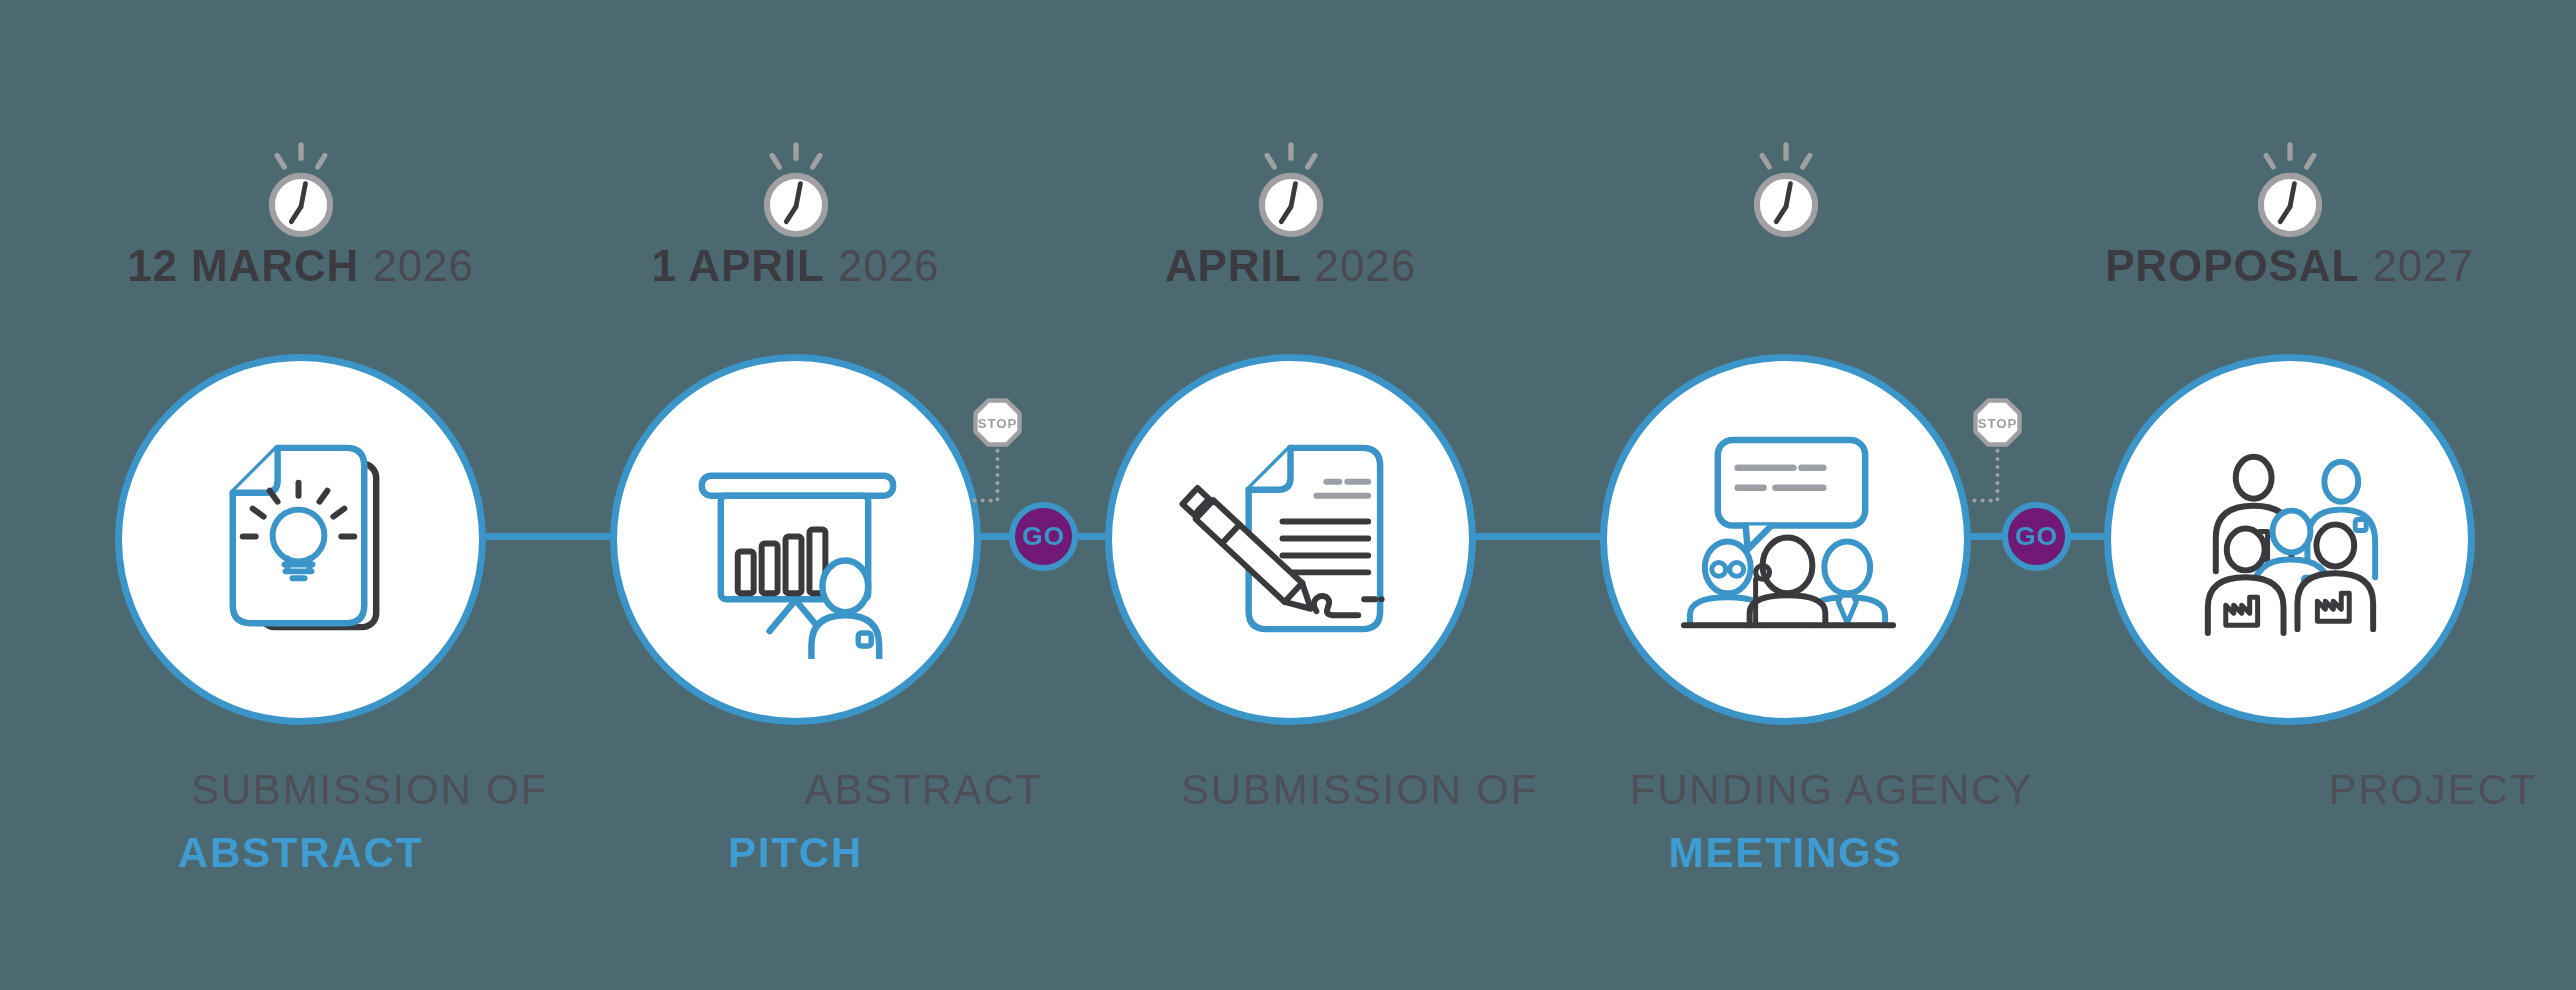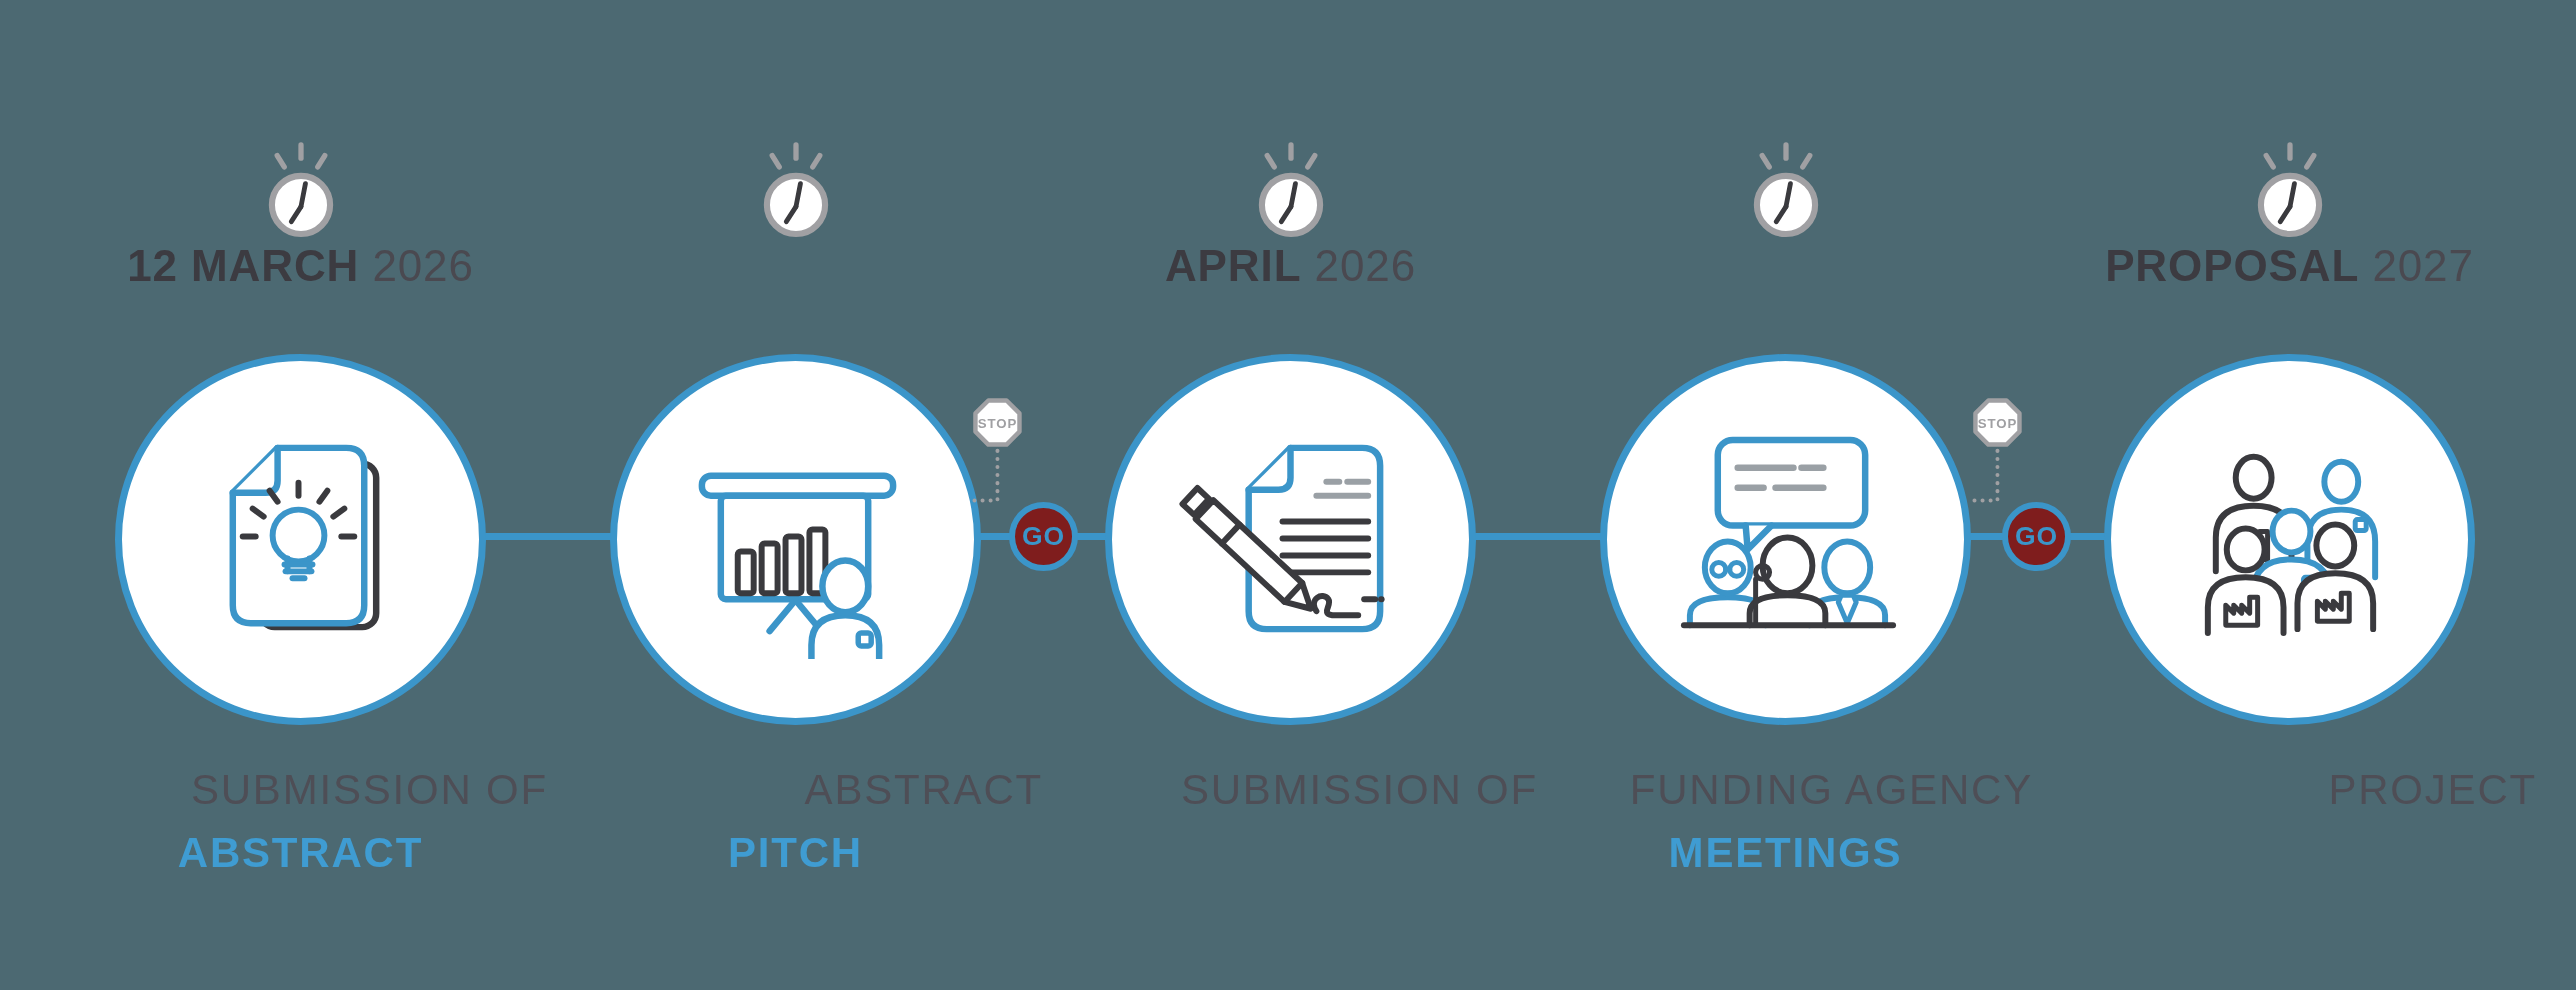--- a/index.html
+++ b/index.html
@@ -34,21 +34,21 @@
   }
 
   .conn{position:absolute;top:524px;height:7px;background:#3b95c9;}
   #conn1{left:484px;width:127px}
   #conn2{left:979px;width:129px}
   #conn3{left:1475px;width:127px}
   #conn4{left:1970px;width:138px}
 
   .go{
     position:absolute;width:57px;height:57px;border:6.2px solid #3b95c9;border-radius:50%;
-    background:#7f1d1d;display:flex;align-items:center;justify-content:center;
+    background:#701a75;display:flex;align-items:center;justify-content:center;
     font-size:26.5px;font-weight:800;color:#3b95c9;letter-spacing:0.9px;
   }
   #go1{left:1009px;top:493px}#go2{left:2002px;top:493px}
 
   .junction-svg{position:absolute;}
   #jx1{left:955px;top:378px}#jx2{left:1955px;top:378px}
   .stop-text{font:800 15px "Liberation Sans",sans-serif;fill:#a0a0a3;letter-spacing:1px;}
 </style>
 </head>
 <body>
@@ -113,20 +113,24 @@
         <path d="M28,30 L36,43"></path>
           <path d="M55,18 L55,33"></path>
           <path d="M82,30 L74,43"></path>
       </g>
       <circle cx="55" cy="86" r="33" fill="#fff" stroke="#a0a0a3" stroke-width="7"></circle>
       <g fill="none" stroke="#3a3a3e" stroke-width="5.5" stroke-linecap="round">
         <path d="M55,88 L60,62"></path>
           <path d="M55,88 L44,105"></path>
       </g>
     </svg>
+    <div class="date">
+      <span class="date-bold">1 APRIL</span>
+      <span class="date-year">2026</span>
+    </div>
     <div class="big-circle">
       <svg width="239" height="239" viewBox="0 0 240 240">
         <g fill="none" stroke-linecap="round" stroke-linejoin="round">
           <rect x="26" y="56" width="192" height="20" rx="9" fill="#fff" stroke="#3b95c9" stroke-width="6.5"></rect>
           <rect x="45" y="76" width="148" height="104" rx="5" fill="#fff" stroke="#3b95c9" stroke-width="6.5"></rect>
           <g stroke="#3a3a3e" stroke-width="6">
             <rect x="62" y="132" width="16" height="42" rx="3"></rect>
             <rect x="86" y="124" width="16" height="50" rx="3"></rect>
             <rect x="110" y="117" width="16" height="57" rx="3"></rect>
             <rect x="134" y="110" width="16" height="64" rx="3"></rect>

